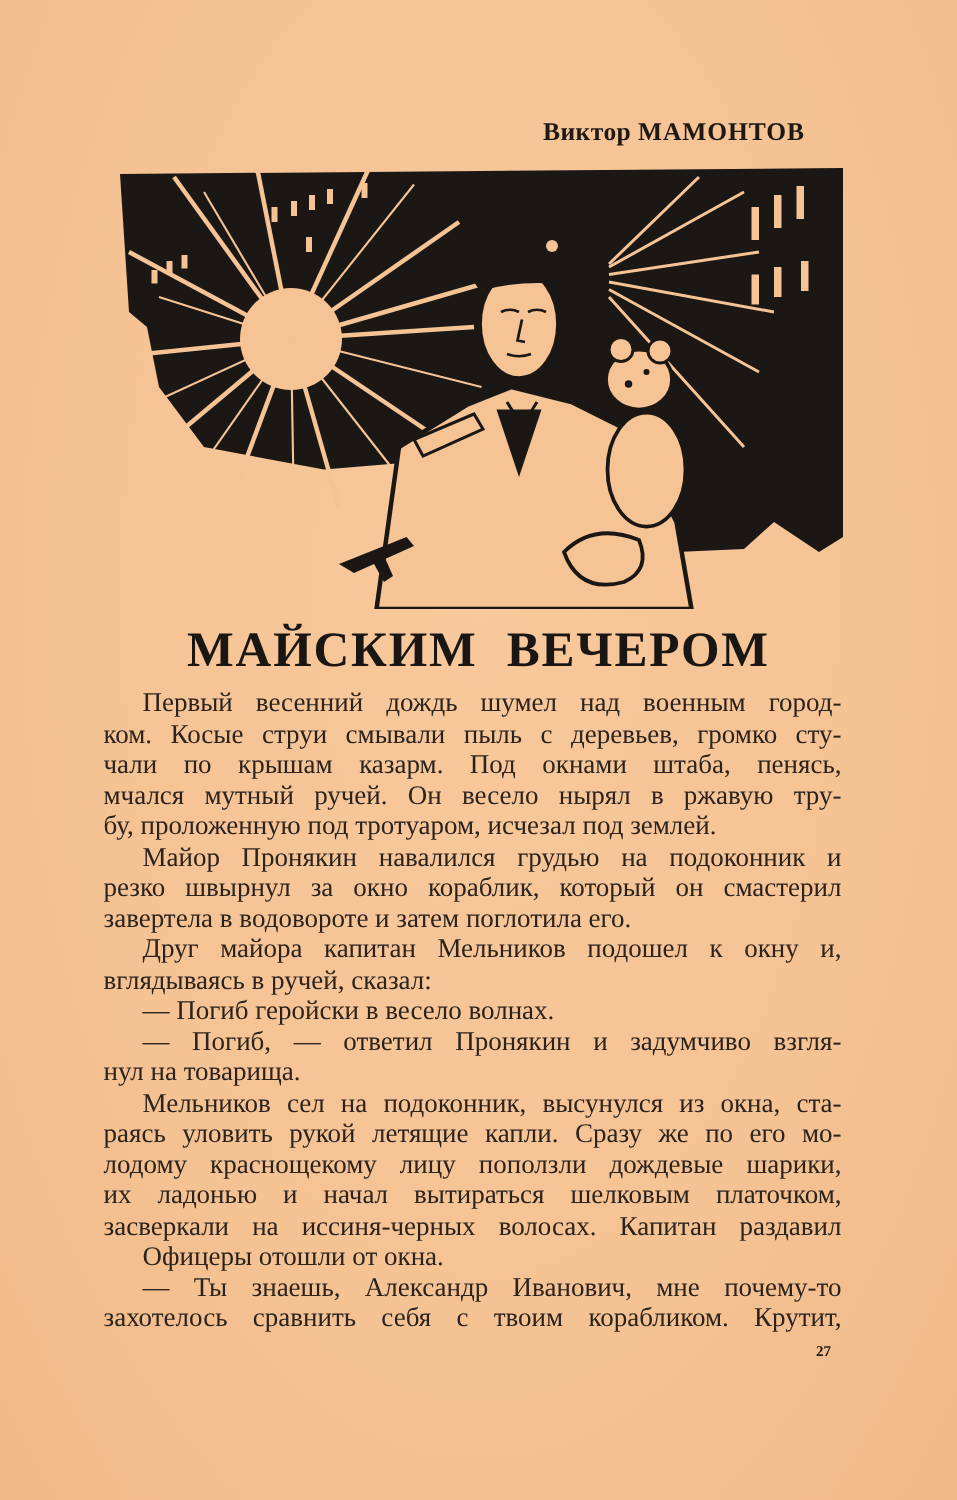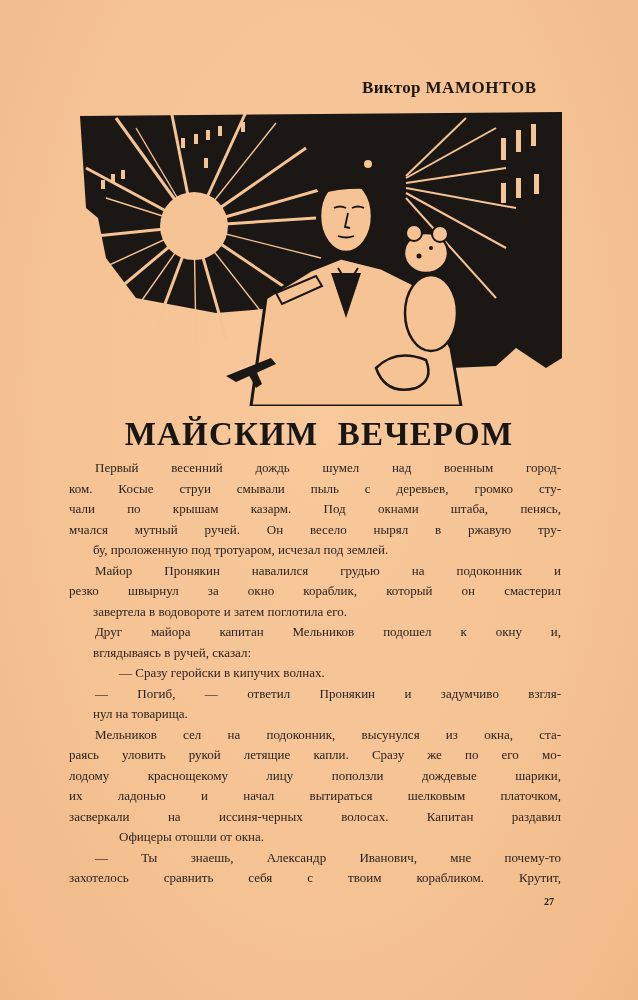--- a/index.html
+++ b/index.html
@@ -5,24 +5,24 @@
   html,body{margin:0;padding:0;}
   body{width:638px;height:1000px;background:#f6c395;position:relative;overflow:hidden;
     font-family:"Liberation Serif","DejaVu Serif",serif;color:#2a211c;}
   .page{position:absolute;inset:0;background:
     radial-gradient(ellipse at 50% 40%, #f8c99c 0%, #f5c293 60%, #f0b988 100%);}
   .author{position:absolute;top:78px;left:362px;font-size:17px;font-weight:bold;color:#1e1915;letter-spacing:0.3px;}
   .author .surname{letter-spacing:0.6px;}
   .illus{position:absolute;left:76px;top:108px;width:490px;height:298px;}
   .title{position:absolute;top:416px;left:0;width:638px;text-align:center;font-size:33px;font-weight:bold;
     color:#1a1614;letter-spacing:1.2px;word-spacing:10px;}
-  .body{position:absolute;top:458px;left:69px;width:492px;font-size:13px;line-height:20.5px;color:#2b231e;}
+  .body{position:absolute;top:458px;left:69px;width:492px;font-size:18px;line-height:20.5px;color:#2b231e;}
   .body p{margin:0;text-align:justify;text-align-last:justify;}
   .body p.ind{text-indent:26px;}
-  .body p.last{text-align-last:left;margin-left:24px;}
+  .body p.last{text-align-last:left;}
   .pagenum{position:absolute;top:896px;left:544px;font-size:10px;font-weight:bold;color:#1f1a16;}
 </style>
 </head>
 <body>
 
 <div class="page">
 
   <div class="author">
     <span>Виктор</span>
     <span class="surname">МАМОНТОВ</span>
@@ -125,21 +125,21 @@
       <p class="ind ">Первый весенний дождь шумел над военным город-</p>
       <p class="">ком. Косые струи смывали пыль с деревьев, громко сту-</p>
       <p class="">чали по крышам казарм. Под окнами штаба, пенясь,</p>
       <p class="">мчался мутный ручей. Он весело нырял в ржавую тру-</p>
       <p class="last">бу, проложенную под тротуаром, исчезал под землей.</p>
       <p class="ind ">Майор Пронякин навалился грудью на подоконник и</p>
       <p class="">резко швырнул за окно кораблик, который он смастерил</p>
       <p class="last">завертела в водовороте и затем поглотила его.</p>
       <p class="ind ">Друг майора капитан Мельников подошел к окну и,</p>
       <p class="last">вглядываясь в ручей, сказал:</p>
-      <p class="ind last">— Сразу геройски в кипучих волнах.</p>
+      <p class="ind last">— Погиб геройски в весело волнах.</p>
       <p class="ind ">— Погиб, — ответил Пронякин и задумчиво взгля-</p>
       <p class="last">нул на товарища.</p>
       <p class="ind ">Мельников сел на подоконник, высунулся из окна, ста-</p>
       <p class="">раясь уловить рукой летящие капли. Сразу же по его мо-</p>
       <p class="">лодому краснощекому лицу поползли дождевые шарики,</p>
       <p class="">их ладонью и начал вытираться шелковым платочком,</p>
       <p class="">засверкали на иссиня-черных волосах. Капитан раздавил</p>
       <p class="ind last">Офицеры отошли от окна.</p>
       <p class="ind ">— Ты знаешь, Александр Иванович, мне почему-то</p>
       <p class="">захотелось сравнить себя с твоим корабликом. Крутит,</p>

